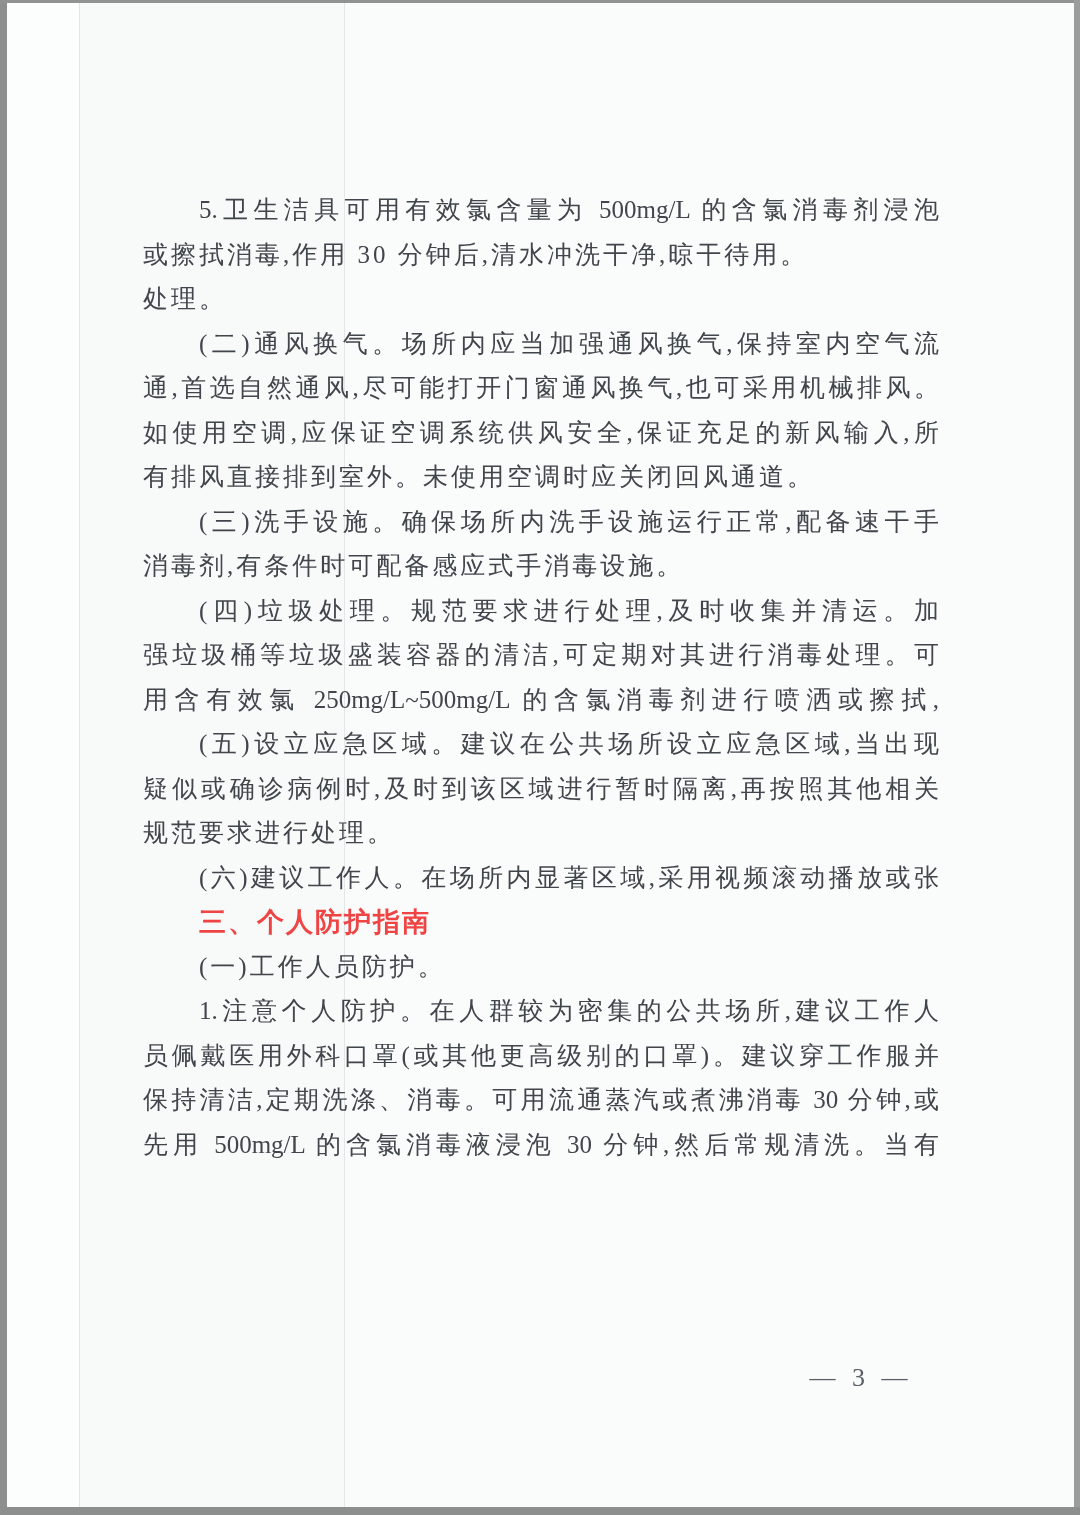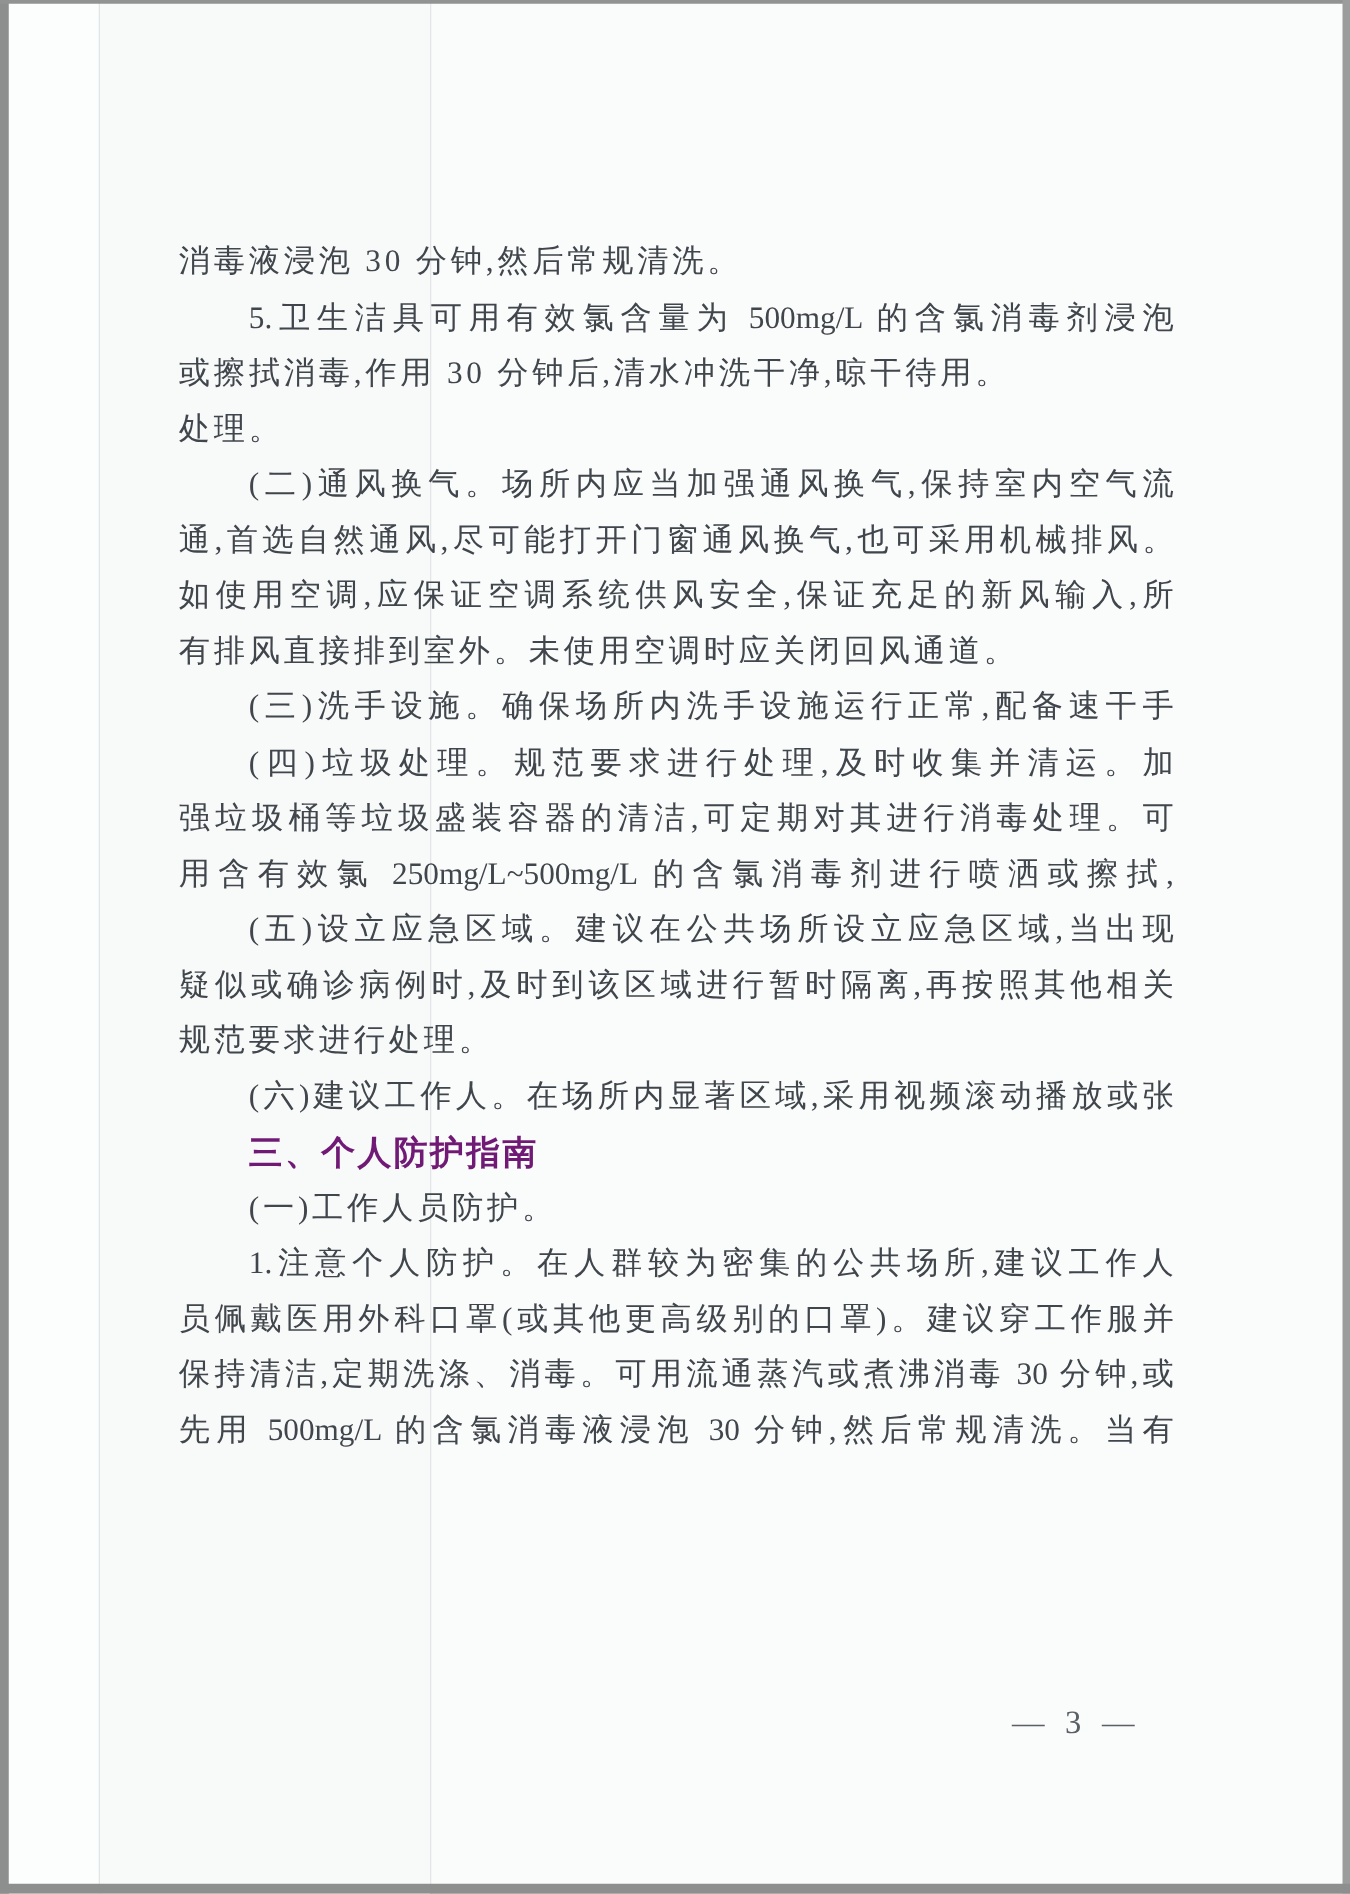--- a/index.html
+++ b/index.html
@@ -53,21 +53,21 @@
     text-align-last: left;
     -moz-text-align-last: left;
     letter-spacing: 3px;
   }
   .line.indent { padding-left: 56px; }
   .line.heading {
     font-family: "Liberation Sans", "DejaVu Sans", sans-serif;
     font-weight: bold;
     font-size: 27px;
     letter-spacing: 2px;
-    color: #701a75;
+    color: #ef4444;
   }
   .page-number {
     position: absolute;
     top: 1356px;
     left: 796px;
     width: 130px;
     height: 44px;
     line-height: 44px;
     font-size: 26px;
     text-align: center;
@@ -82,29 +82,29 @@
   <div class="band-left"></div>
   <div class="band-mid"></div>
   <div class="crease crease-1"></div>
   <div class="crease crease-2"></div>
   <div class="edge edge-left"></div>
   <div class="edge edge-top"></div>
   <div class="edge edge-right"></div>
   <div class="edge edge-bottom"></div>
 
   <div class="doc-body">
-      <div class="line left">消毒液浸泡 30 分钟,然后常规清洗。</div>
       <div class="line indent">5.卫生洁具可用有效氯含量为 500mg/L 的含氯消毒剂浸泡</div>
       <div class="line left">或擦拭消毒,作用 30 分钟后,清水冲洗干净,晾干待用。</div>
       <div class="line left">处理。</div>
       <div class="line indent">(二)通风换气。场所内应当加强通风换气,保持室内空气流</div>
       <div class="line">通,首选自然通风,尽可能打开门窗通风换气,也可采用机械排风。</div>
       <div class="line">如使用空调,应保证空调系统供风安全,保证充足的新风输入,所</div>
       <div class="line left">有排风直接排到室外。未使用空调时应关闭回风通道。</div>
       <div class="line indent">(三)洗手设施。确保场所内洗手设施运行正常,配备速干手</div>
+      <div class="line left">消毒剂,有条件时可配备感应式手消毒设施。</div>
       <div class="line indent">(四)垃圾处理。规范要求进行处理,及时收集并清运。加</div>
       <div class="line">强垃圾桶等垃圾盛装容器的清洁,可定期对其进行消毒处理。可</div>
       <div class="line">用含有效氯 250mg/L~500mg/L 的含氯消毒剂进行喷洒或擦拭,</div>
       <div class="line indent">(五)设立应急区域。建议在公共场所设立应急区域,当出现</div>
       <div class="line">疑似或确诊病例时,及时到该区域进行暂时隔离,再按照其他相关</div>
       <div class="line left">规范要求进行处理。</div>
       <div class="line indent">(六)建议工作人。在场所内显著区域,采用视频滚动播放或张</div>
       <div class="line indent left heading">三、个人防护指南</div>
       <div class="line indent left">(一)工作人员防护。</div>
       <div class="line indent">1.注意个人防护。在人群较为密集的公共场所,建议工作人</div>

